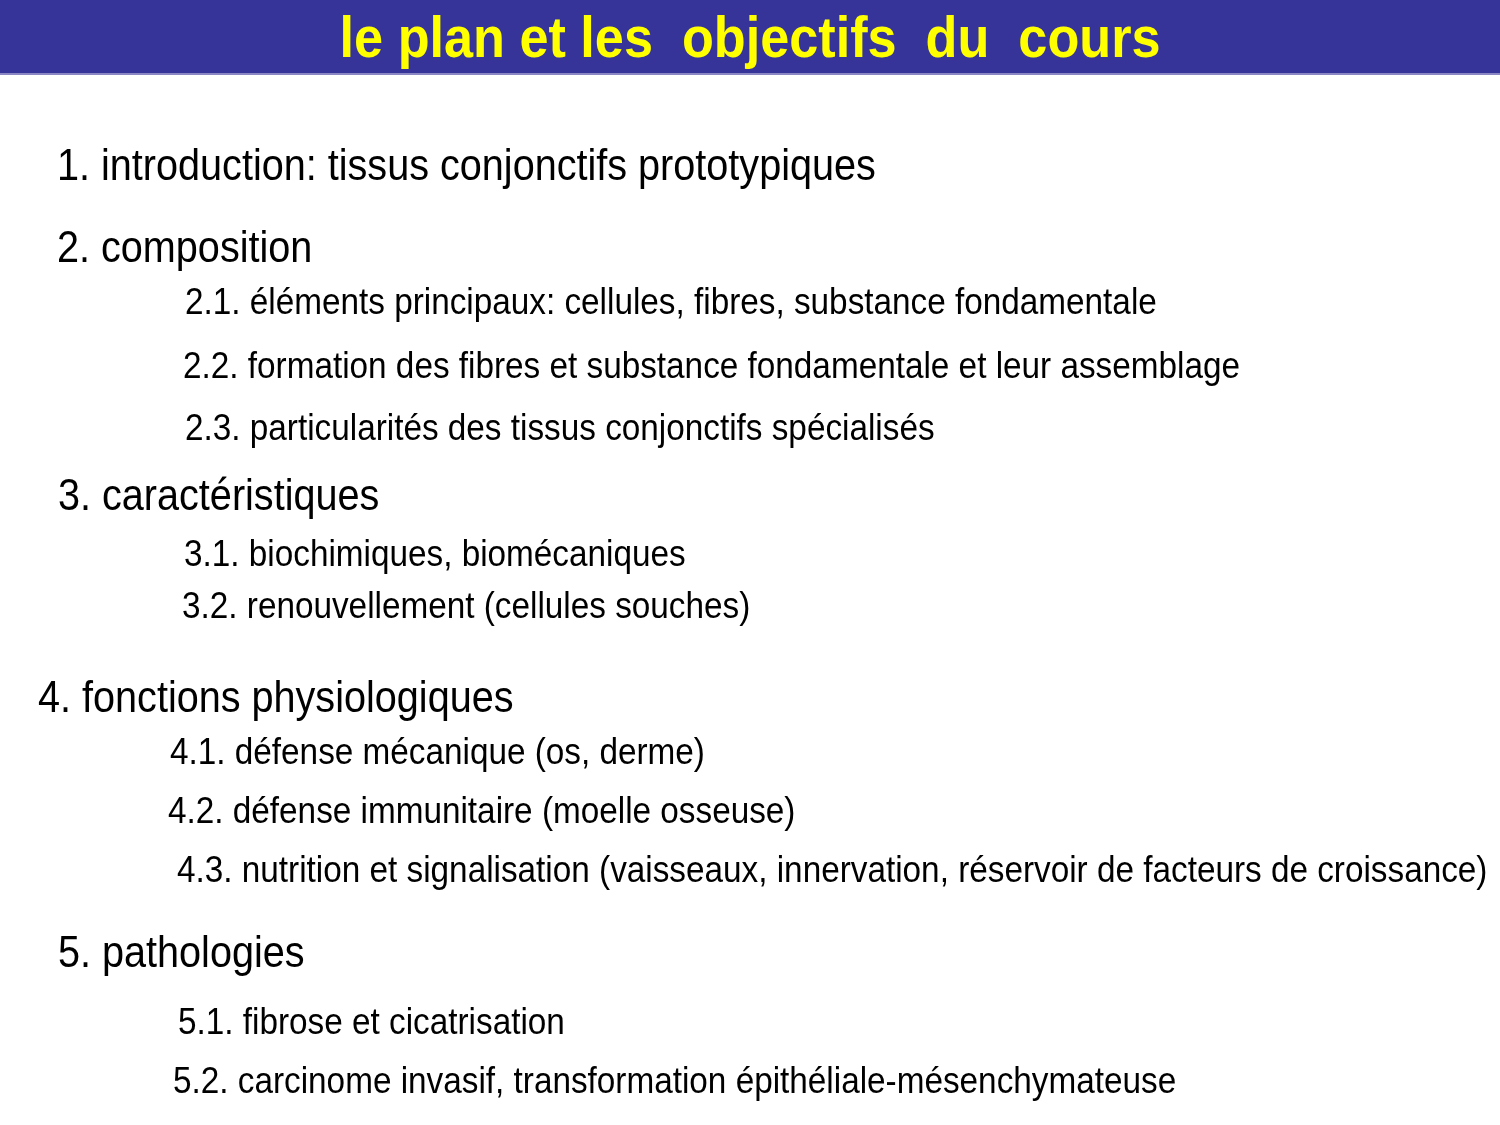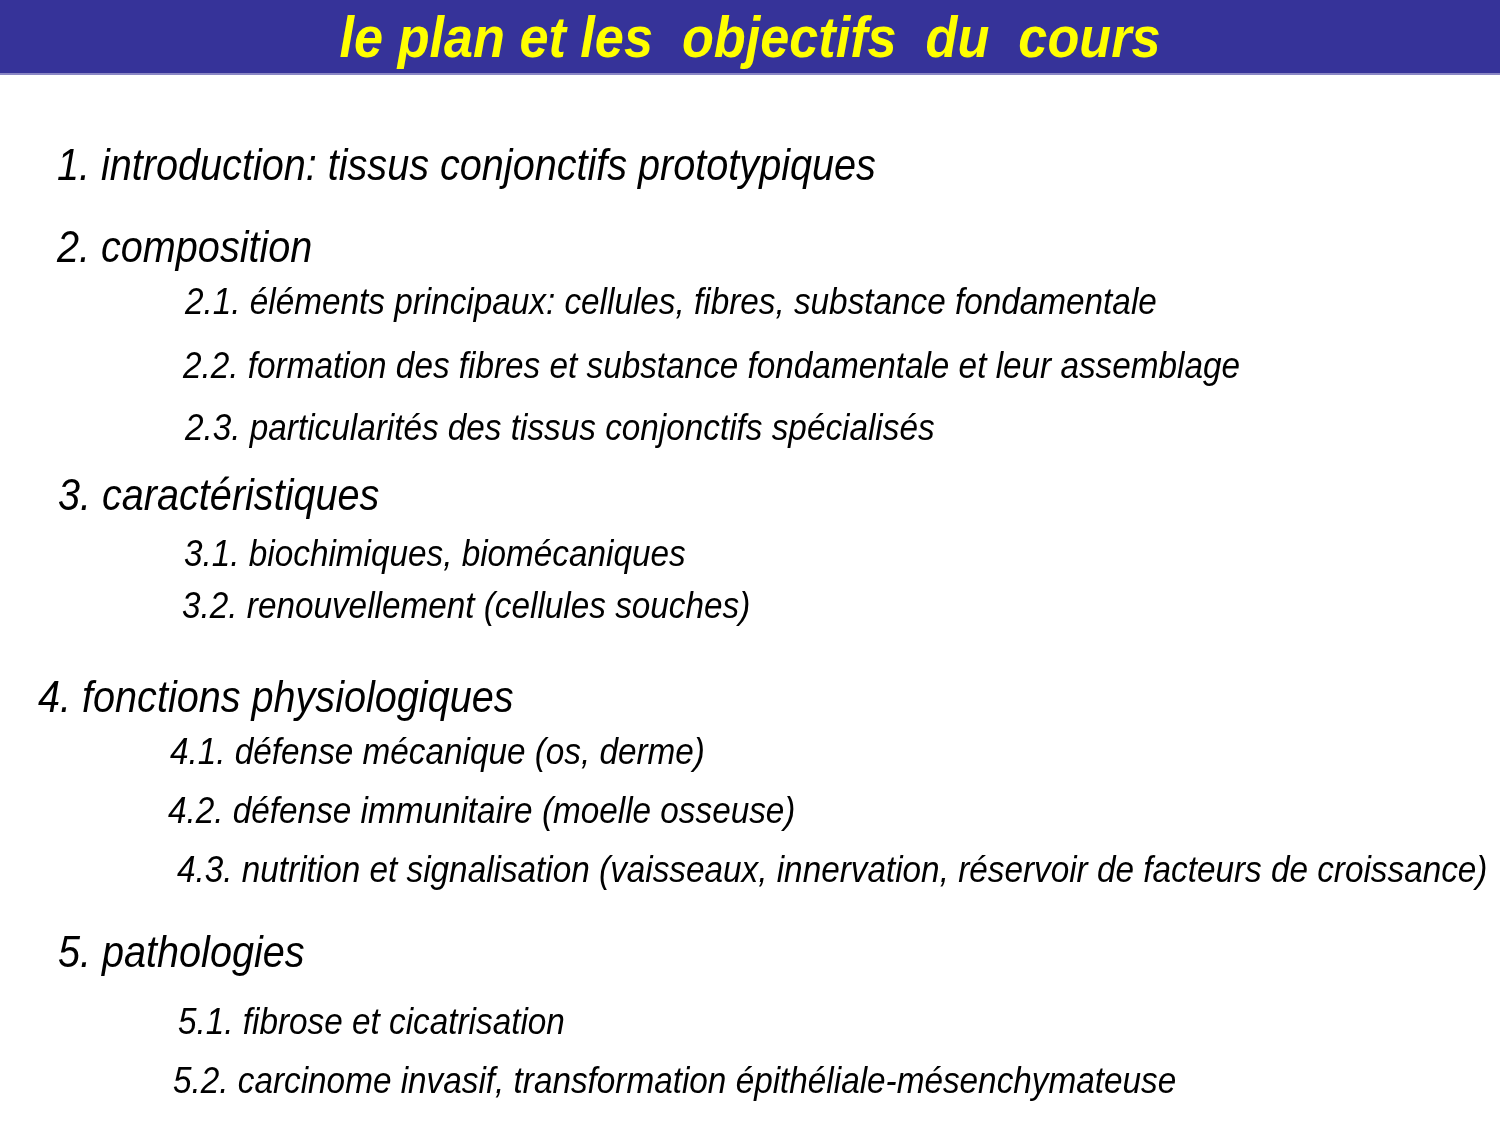--- a/index.html
+++ b/index.html
@@ -13,21 +13,20 @@
   body {
     background: var(--background);
     font-family: "Liberation Sans", "DejaVu Sans", sans-serif;
     overflow: hidden;
   }
   .slide {
     position: relative;
     width: 1452px;
     height: 1125px;
     background: var(--background);
-    font-style: italic;
   }
   .titlebar {
     position: absolute;
     left: 0; top: 0;
     width: 1500px;
     height: 75px;
     background: var(--header-bg);
     border-bottom: 2px solid #8a87c4;
     display: flex;
     align-items: center;

